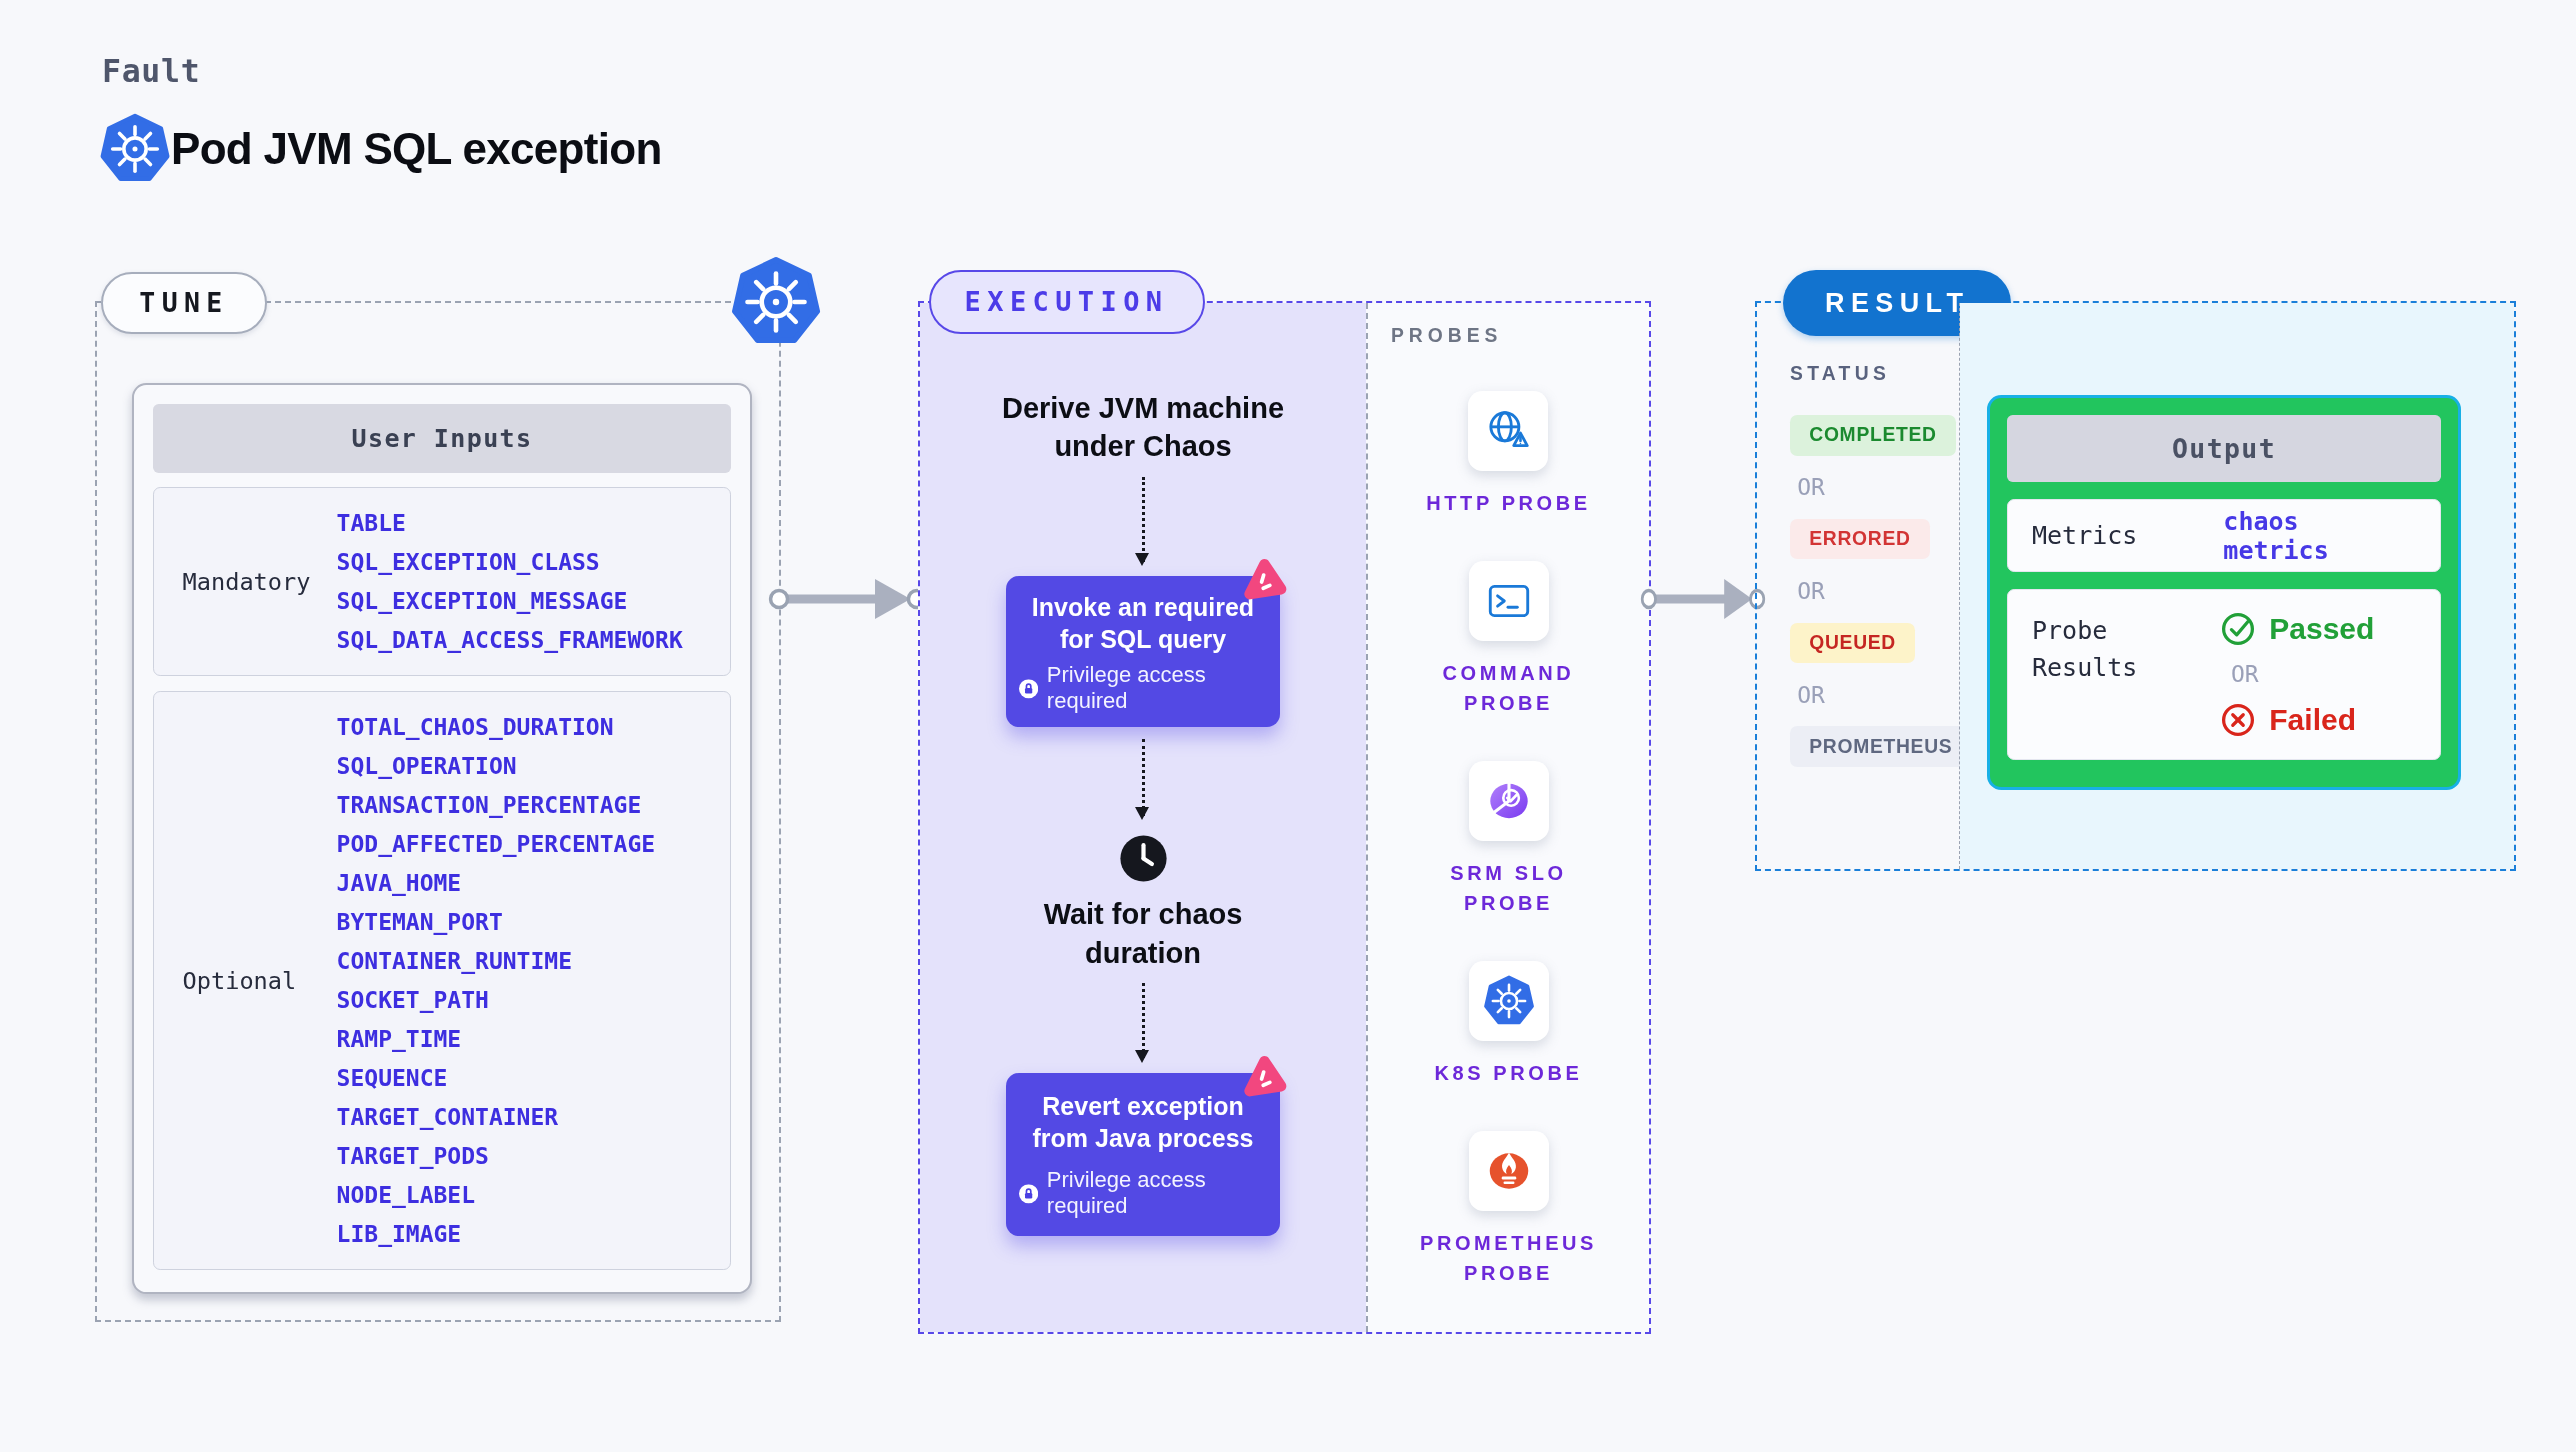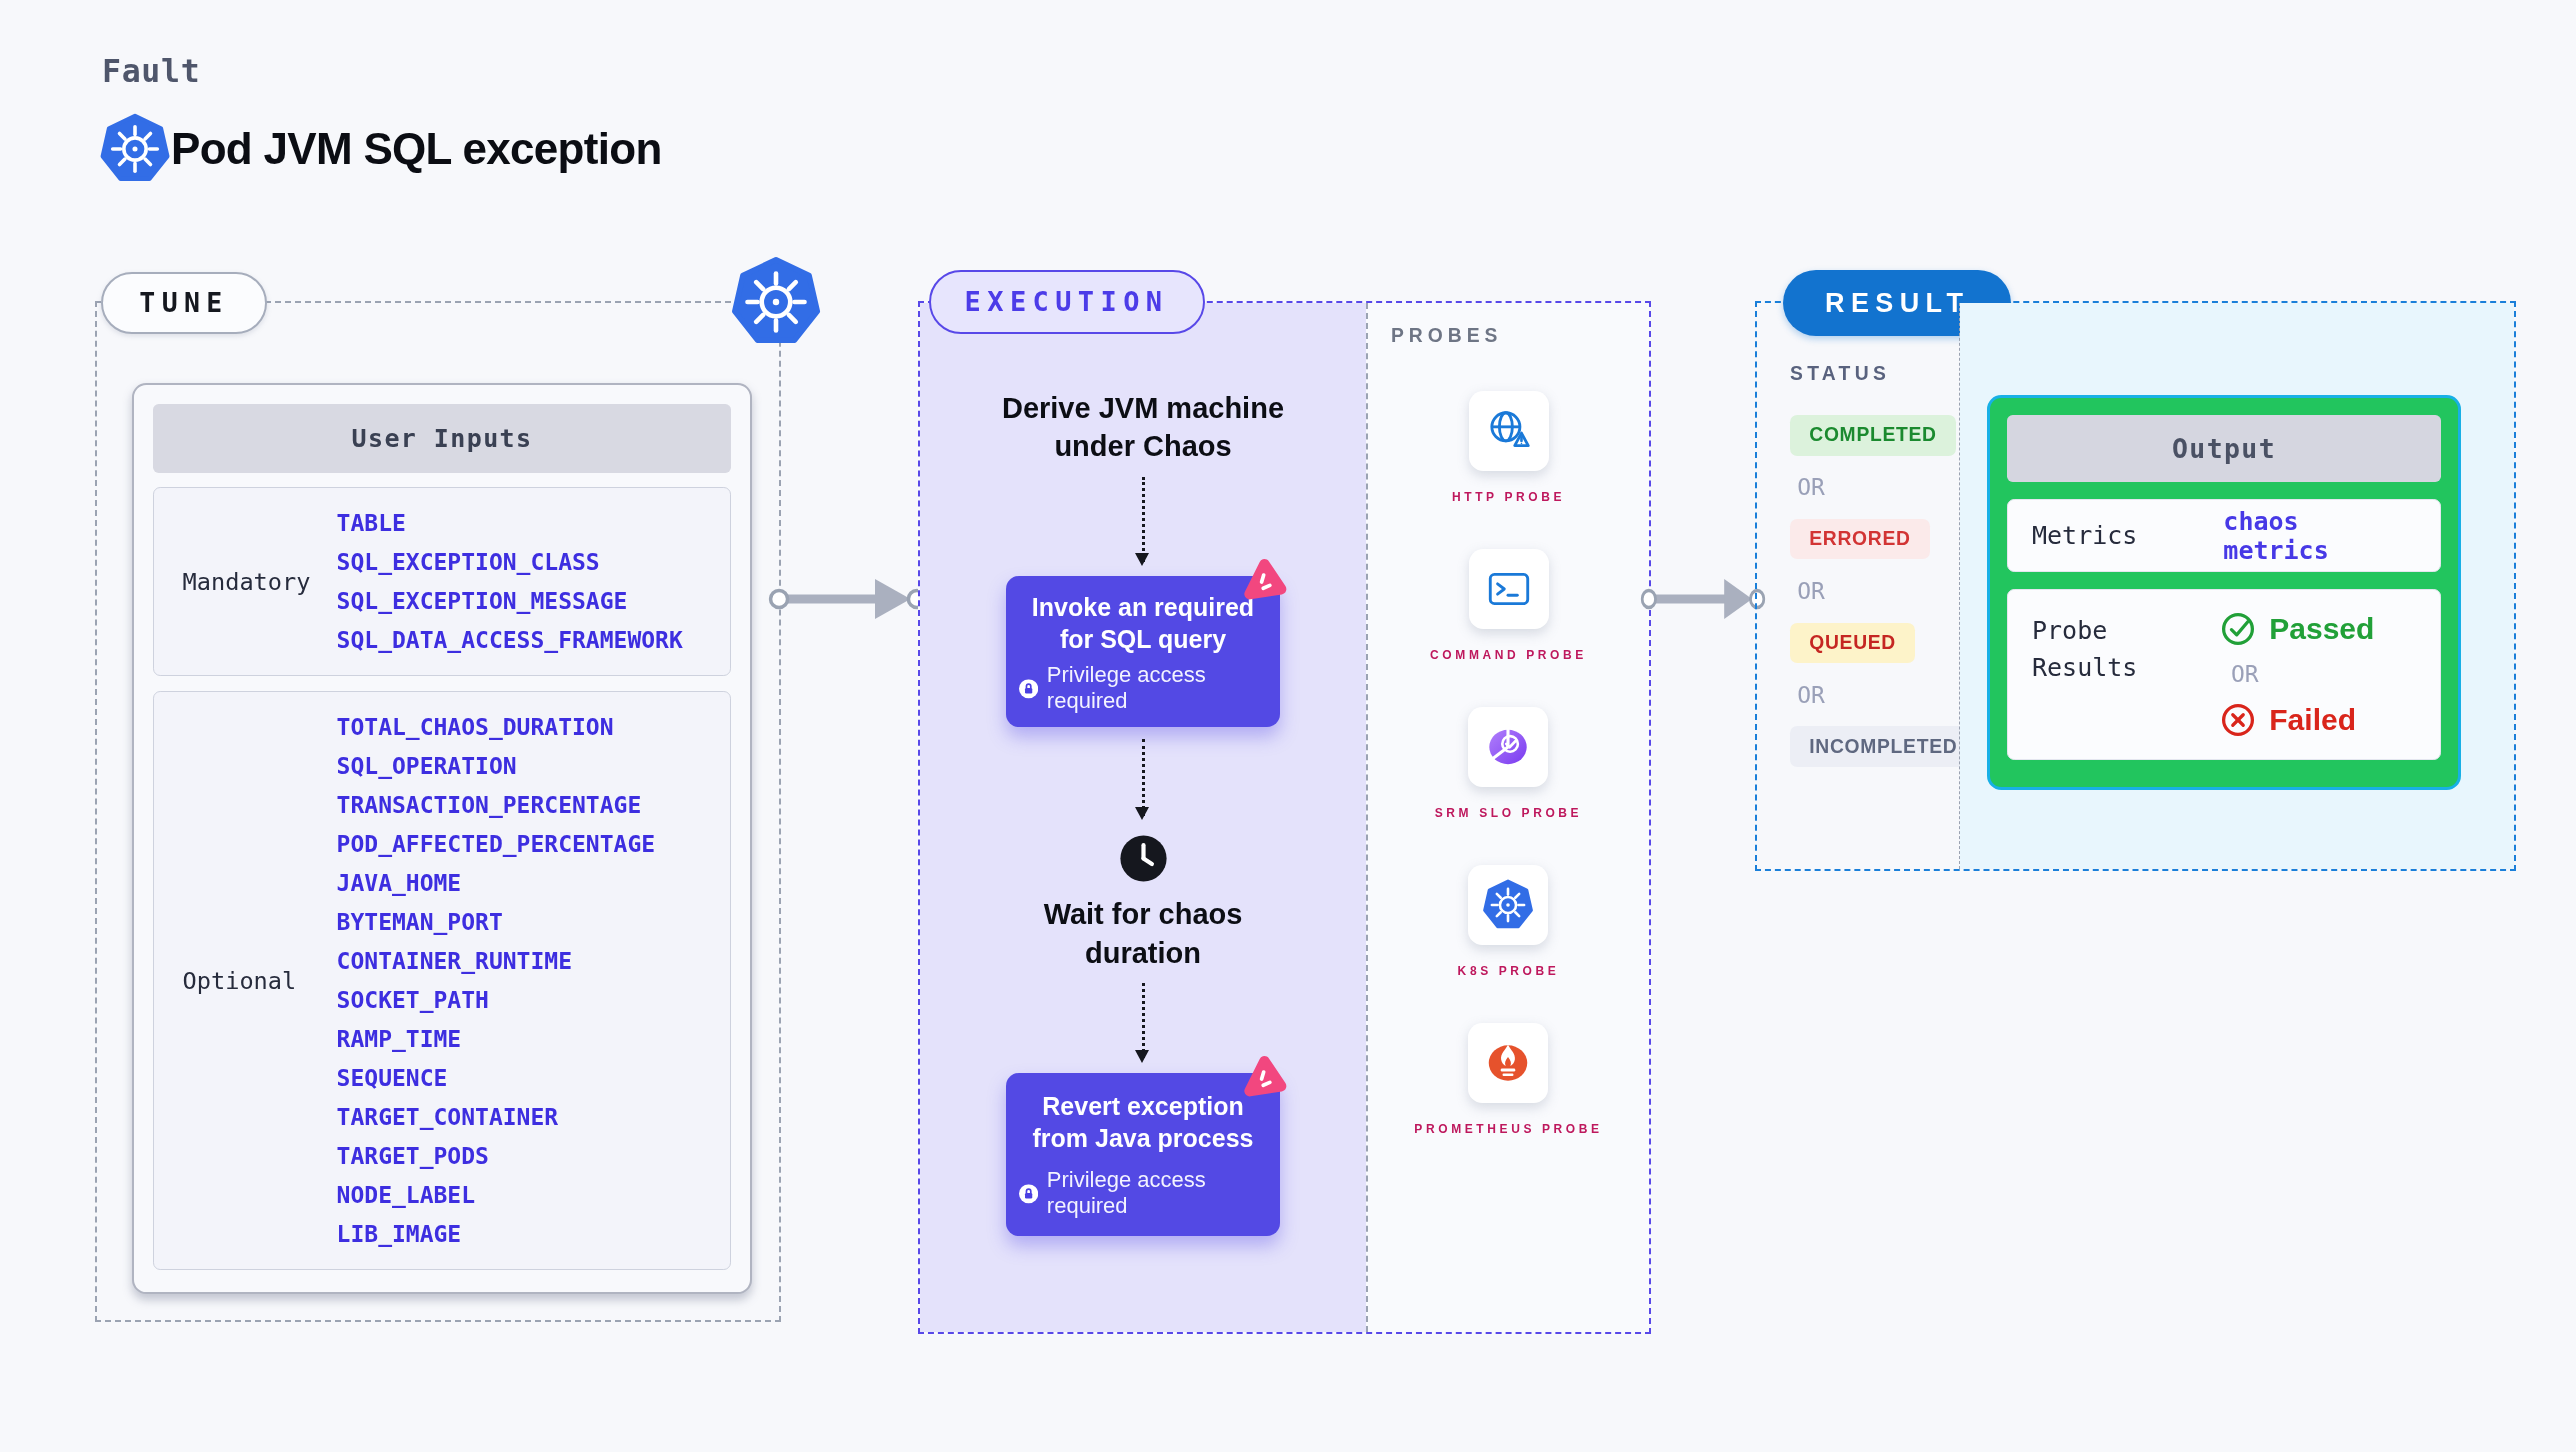--- a/index.html
+++ b/index.html
@@ -62,22 +62,22 @@
   .clock-wrap svg { width:49px; height:49px; }
   .wait-text { margin-top:10px; }
 
   .probes-area { position:absolute; left:446px; right:0; top:0; bottom:0; border-left:2.1px dashed #9ba3b2; }
   .probes-label { padding:21.5px 0 0 23px; font-size:19.3px; font-weight:700; letter-spacing:5px; color:#6e7585; }
   .probes-col { margin-top:44px; display:flex; flex-direction:column; align-items:center; gap:43px; }
   .probe-item { display:flex; flex-direction:column; align-items:center; }
   .probe-card { width:80px; height:80px; background:#ffffff; border-radius:14.3px; display:flex; align-items:center;
                 justify-content:center; box-shadow:0 4.3px 11.5px rgba(140,148,170,.30); }
   .probe-card svg { width:52px; height:52px; }
-  .probe-name { margin-top:17px; max-width:201px; text-align:center; font-size:12px; font-weight:700;
-                letter-spacing:3.6px; color:#be185d; line-height:1.5; }
+  .probe-name { margin-top:17px; max-width:201px; text-align:center; font-size:20px; font-weight:700;
+                letter-spacing:3.6px; color:#6d28d9; line-height:1.5; }
 
   
   .harrow { position:absolute; }
 
   
   .result-box { position:absolute; left:1755px; top:301px; width:761px; height:570px; border:2.9px dashed #1a7fd9; }
   .status-col { position:absolute; left:0; top:0; bottom:0; width:202px; padding:60px 0 0 33px; }
   .status-label { font-size:19.3px; font-weight:700; letter-spacing:4.3px; color:#59627e; margin-bottom:30px; }
   .badge { display:table; padding:9.3px 19.3px; border-radius:7.2px; font-size:19.3px; font-weight:700; letter-spacing:0.7px;
            white-space:nowrap; }
@@ -351,21 +351,21 @@
     <div class="pill pill-result">RESULT</div>
 
     <div class="status-col">
       <div class="status-label">STATUS</div>
       <div class="badge b-completed">COMPLETED</div>
       <div class="or">OR</div>
       <div class="badge b-errored">ERRORED</div>
       <div class="or">OR</div>
       <div class="badge b-queued">QUEUED</div>
       <div class="or">OR</div>
-      <div class="badge b-incompleted">INCOMPLETED</div>
+      <div class="badge b-incompleted">PROMETHEUS</div>
     </div>
 
     <div class="result-divider"></div>
 
     <div class="output-area">
       <div class="output-box">
         <div class="output-head">Output</div>
 
         <div class="orow orow-metrics">
           <span class="olabel">Metrics</span>

